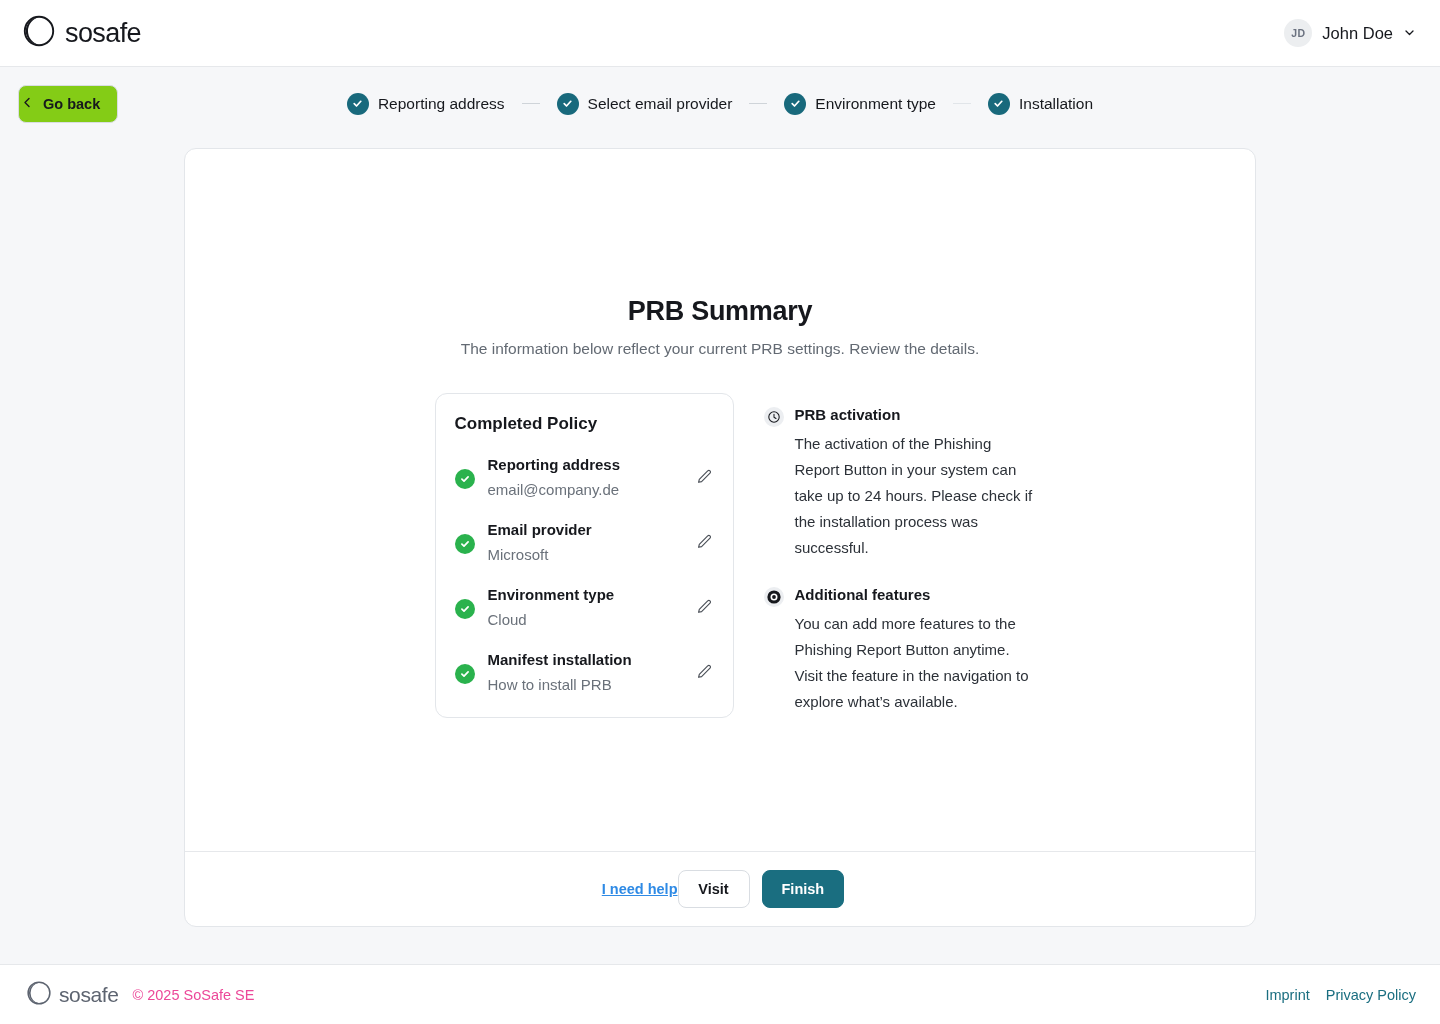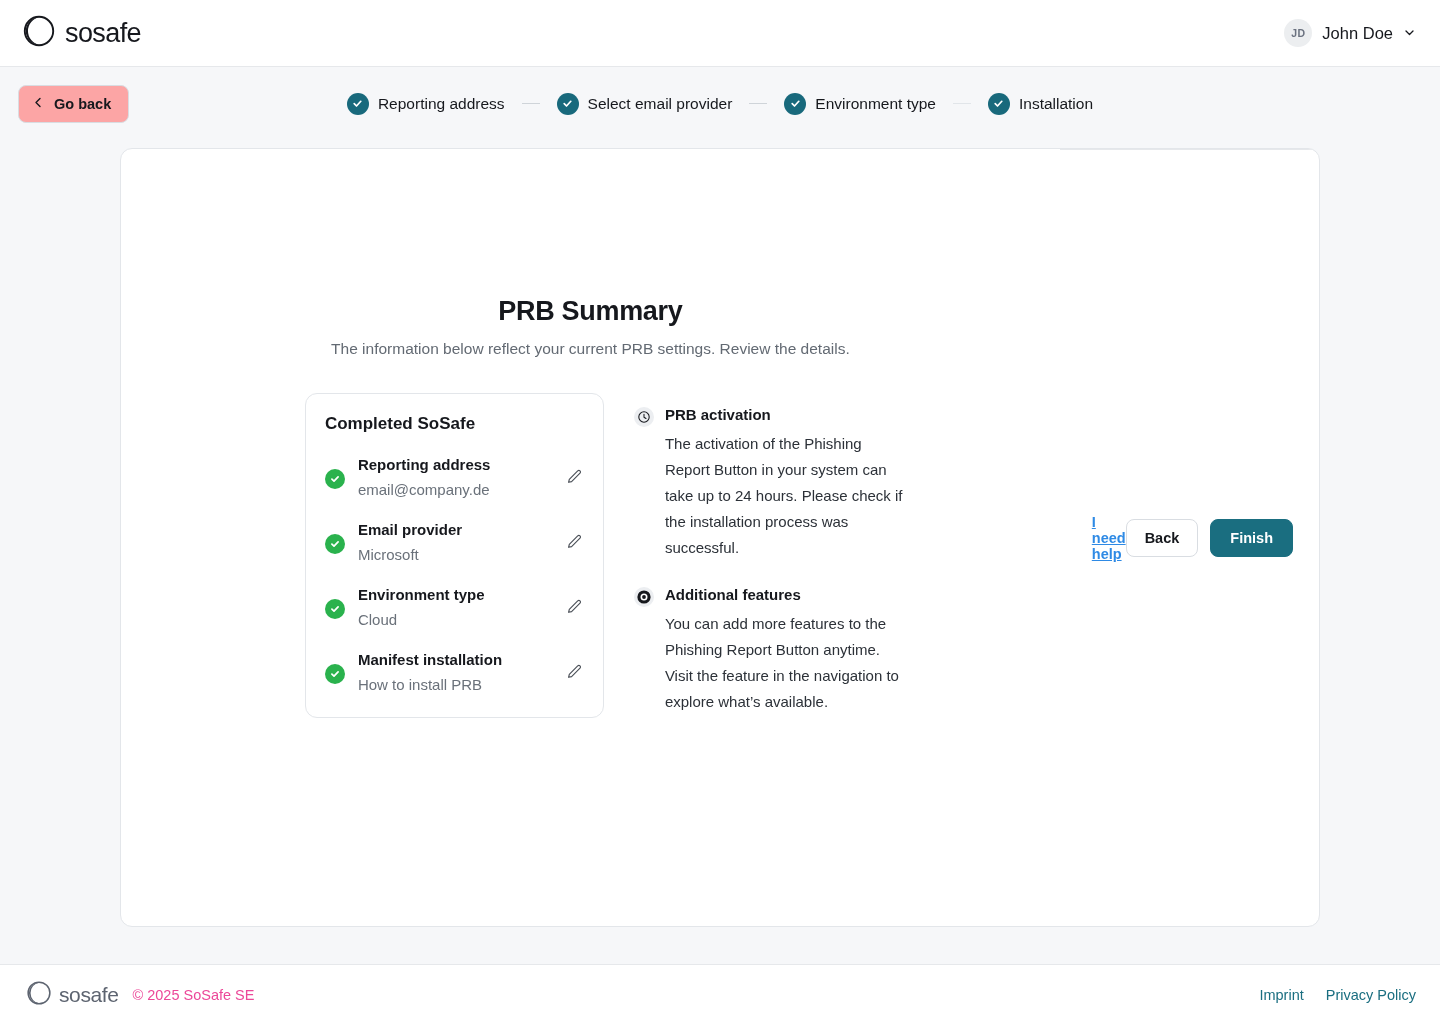--- a/index.html
+++ b/index.html
@@ -77,22 +77,22 @@
     display: flex;
     align-items: center;
     justify-content: center;
   }
   .go-back {
     position: absolute;
     left: 18px;
     top: 50%;
     transform: translateY(-50%);
     height: 38px;
-    padding: 0 17px 0 13px;
-    background: #fca5a5;
+    padding: 0 17px 0 2px;
+    background: #84cc16;
     border: 1px solid #d9dde2;
     border-radius: 8px;
     display: flex;
     align-items: center;
     gap: 9px;
     font-size: 14.5px;
     font-weight: 700;
     color: #16181d;
     cursor: pointer;
     font-family: "Liberation Sans", sans-serif;
@@ -130,26 +130,27 @@
   }
 
   
   .main-wrap {
     flex: 1 1 auto;
     display: flex;
     justify-content: center;
     padding: 8px 0 0 0;
   }
   .card {
-    width: 1200px;
+    width: 1072px;
     height: 779px;
     background: #ffffff;
     border: 1px solid #e3e6ea;
     border-radius: 12px;
     display: flex;
+    flex-direction: column;
     overflow: hidden;
   }
   .card-body {
     flex: 1 1 auto;
     position: relative;
   }
 
   .summary-head {
     text-align: center;
     padding-top: 147px;
@@ -327,21 +328,21 @@
   .foot-word {
     font-size: 21px;
     color: #5d6470;
     letter-spacing: -0.4px;
   }
   .copyright {
     font-size: 14.5px;
     color: #ec4899;
     margin-left: 5px;
   }
-  .foot-links { display: flex; gap: 22px; }
+  .foot-links { display: flex; gap: 16px; }
   .foot-link {
     font-size: 14.5px;
     color: #1a6e80;
     cursor: pointer;
     text-decoration: none;
   }
 </style>
 </head>
 <body>
 
@@ -433,21 +434,21 @@
       <div class="card-body">
 
         <div class="summary-head">
           <div class="summary-title">PRB Summary</div>
           <div class="summary-sub">The information below reflect your current PRB settings. Review the details.</div>
         </div>
 
         <div class="columns">
 
           <div class="steps-card">
-            <div class="steps-card-title">Completed SoSafe</div>
+            <div class="steps-card-title">Completed Policy</div>
 
             <div class="step-item">
               <span class="check-green">
                 <svg width="12" height="12" viewBox="0 0 12 12">
                   <path d="M2.9 6.2 L5 8.2 L9.1 3.9" fill="none" stroke="#ffffff" stroke-width="1.7" stroke-linecap="round" stroke-linejoin="round"></path>
                 </svg>
               </span>
               <span class="step-item-text">
                 <span class="step-item-title" style="display:block">Reporting address</span>
                 <span class="step-item-value" style="display:block">email@company.de</span>
@@ -542,21 +543,21 @@
             </div>
 
           </div>
 
         </div>
       </div>
 
       <div class="card-foot">
         <a class="help-link">I need help</a>
         <div class="foot-actions">
-          <button class="btn btn-back">Back</button>
+          <button class="btn btn-back">Visit</button>
           <button class="btn btn-finish">Finish</button>
         </div>
       </div>
 
     </div>
   </div>
 
   <footer class="pagefoot">
     <div class="foot-left">
       <div class="foot-brand">

